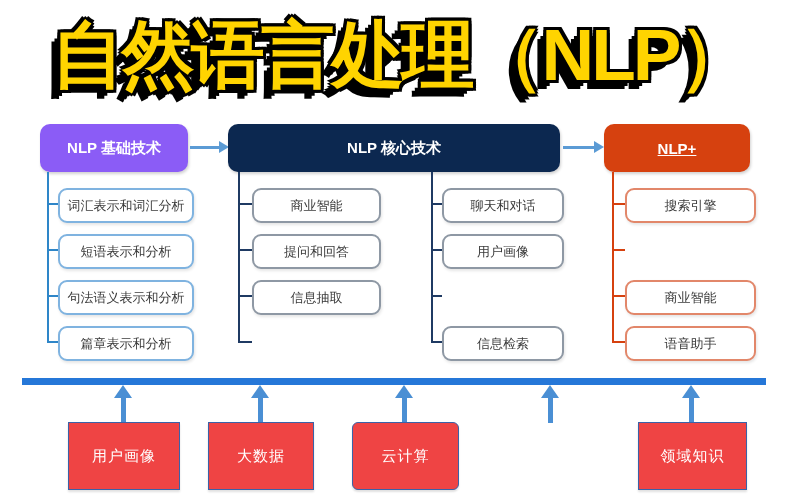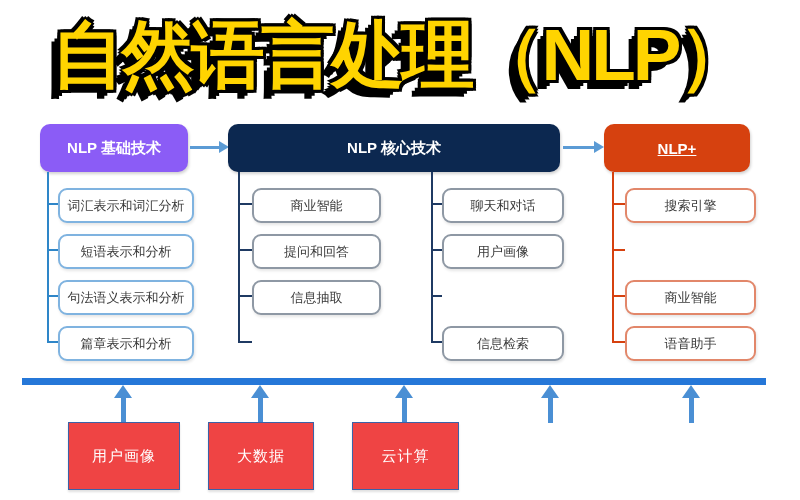--- a/index.html
+++ b/index.html
@@ -66,21 +66,21 @@
   }
   
   .fbox{
     position:absolute;top:422px;height:66px;background:#ef4444;
     border:1px solid #3A62A8;display:flex;align-items:center;justify-content:center;
     color:#fff;font-size:15px;font-weight:400;letter-spacing:1px;
     box-shadow:0 2px 2px rgba(0,0,0,.12);
   }
   .fb0{left:68px;width:110px;}
   .fb1{left:208px;width:104px;}
-  .fb2{left:352px;width:105px;}
+  .fb2{left:352px;width:105px;border-radius:6px;}
   .fb3{left:496px;width:108px;}
   .fb4{left:638px;width:107px;}
 </style>
 </head>
 <body>
 
 <div class="stage">
 
   <div class="title">自然语言处理（NLP）</div>
 
@@ -141,14 +141,15 @@
   <div class="up-head" style="left:395px;"></div>
   <div class="up-stem" style="left:402px;"></div>
   <div class="up-head" style="left:541px;"></div>
   <div class="up-stem" style="left:548px;"></div>
   <div class="up-head" style="left:682px;"></div>
   <div class="up-stem" style="left:689px;"></div>
 
   <div class="fbox fb0">用户画像</div>
   <div class="fbox fb1">大数据</div>
   <div class="fbox fb2">云计算</div>
+  <div class="fbox fb4">领域知识</div>
 
 </div>
 
 </body></html>

